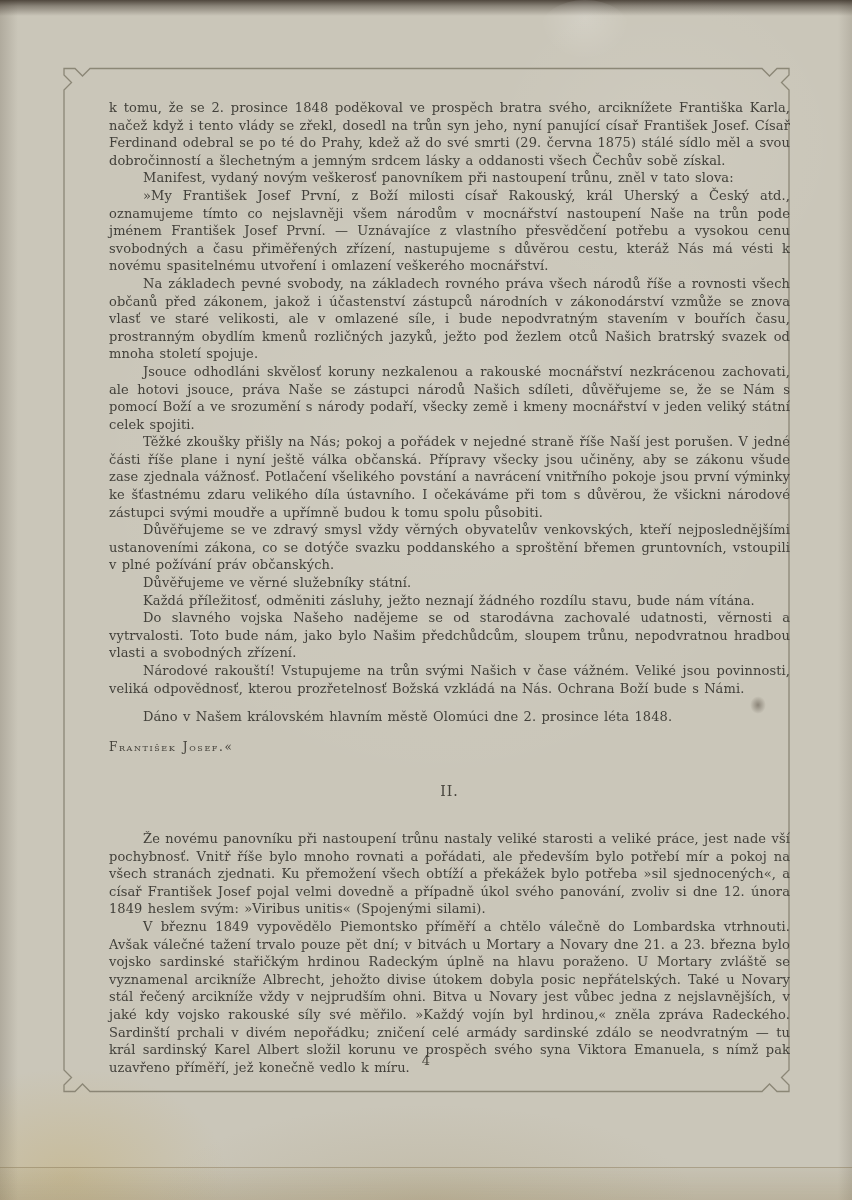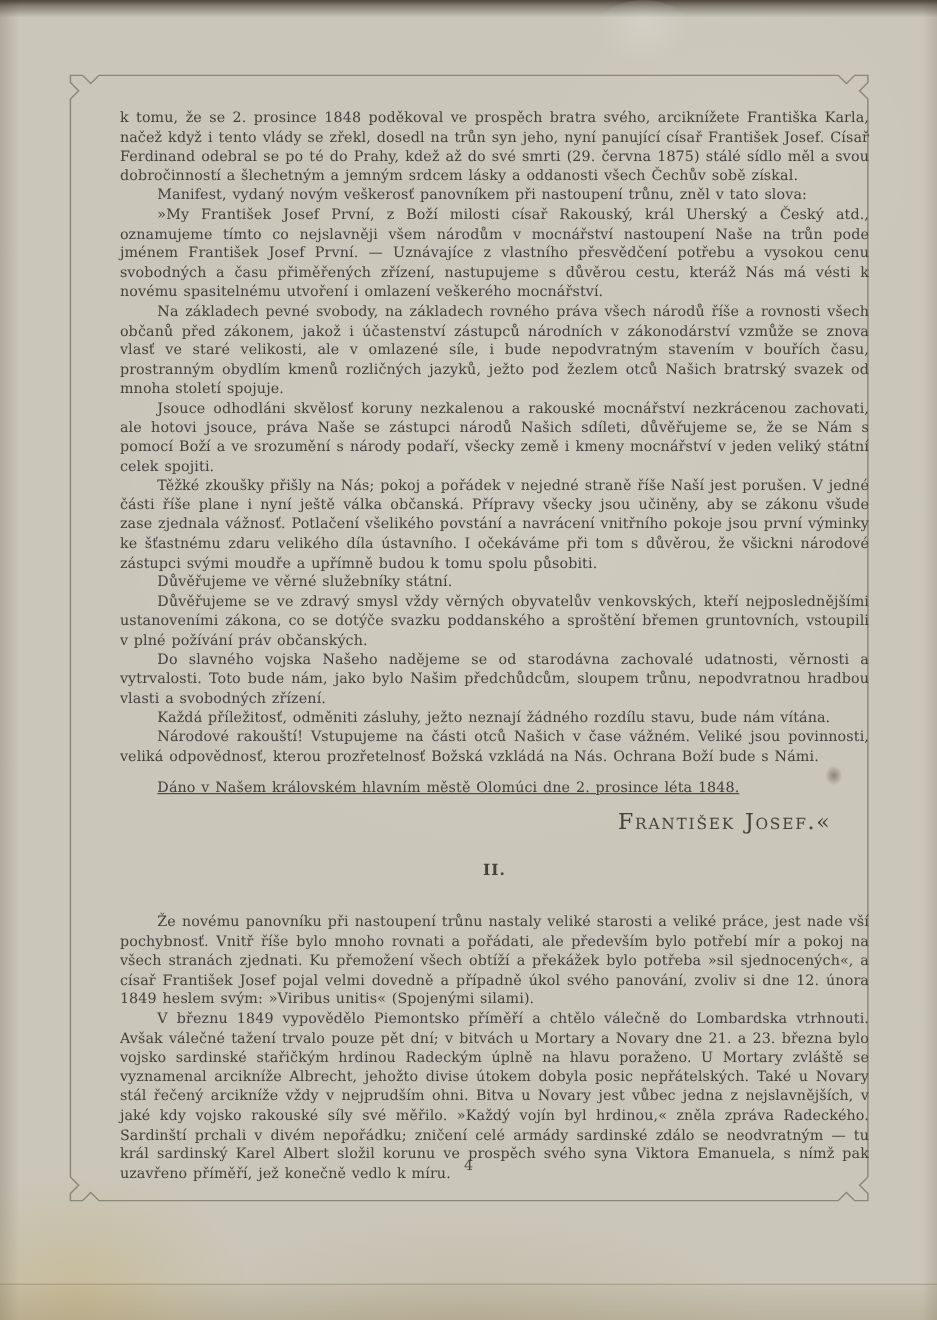--- a/index.html
+++ b/index.html
@@ -25,28 +25,28 @@
     background:linear-gradient(rgba(140,120,70,0.05), rgba(133,112,62,0.22));
   }
   .frame-svg{position:absolute;left:0;top:0;}
   .content{
     position:absolute;left:88px;top:99px;width:681px;
     font-size:13px;line-height:17.6px;color:#42403a;
     text-align:justify;letter-spacing:0.1px;word-spacing:1px;margin-left:21px;
   }
   .para{margin:0;text-indent:34px;}
   .para.noindent{text-indent:0;}
-  .para.dateline{margin-top:11px;text-decoration:underline;}
+  .para.dateline{margin-top:11px;}
   .para.signature{
-    margin-top:13px;text-align:right;padding-right:34px;text-indent:0;
-    font-variant:small-caps;letter-spacing:1.6px;font-size:20px;color:#45423b;
+    margin-top:13px;text-align:left;padding-right:34px;text-indent:0;
+    font-variant:small-caps;letter-spacing:1.6px;font-size:12px;color:#45423b;
   }
   .para.heading{
     margin:27px 0 29px;text-align:center;text-indent:0;
-    font-size:14px;letter-spacing:1px;color:#45423b;font-weight:bold;
+    font-size:14px;letter-spacing:1px;color:#45423b;
   }
   .page-number{
     position:absolute;left:0;top:1053px;width:100%;
     text-align:center;font-size:13px;color:#4a483f;
   }
   .ink-smudge{
     position:absolute;left:750px;top:696px;width:16px;height:18px;border-radius:50%;
     background:radial-gradient(ellipse at 50% 50%, rgba(62,52,40,0.45), rgba(62,52,40,0) 70%);
   }
   .stain-a{
@@ -76,25 +76,25 @@
          L 64,1085 L 71.5,1077.5 L 64,1070 L 64,1060 Z" fill="none" stroke="#84806f" stroke-width="1.3" opacity="0.9"></path>
   </svg>
 
   <div class="content">
       <p class="para noindent">k tomu, že se 2. prosince 1848 poděkoval ve prospěch bratra svého, arciknížete Františka Karla, načež když i tento vlády se zřekl, dosedl na trůn syn jeho, nyní panující císař František Josef. Císař Ferdinand odebral se po té do Prahy, kdež až do své smrti (29. června 1875) stálé sídlo měl a svou dobročinností a šlechetným a jemným srdcem lásky a oddanosti všech Čechův sobě získal.</p>
       <p class="para indent">Manifest, vydaný novým veškerosť panovníkem při nastoupení trůnu, zněl v tato slova:</p>
       <p class="para indent">»My František Josef První, z Boží milosti císař Rakouský, král Uherský a Český atd., oznamujeme tímto co nejslavněji všem národům v mocnářství nastoupení Naše na trůn pode jménem František Josef První. — Uznávajíce z vlastního přesvědčení potřebu a vysokou cenu svobodných a času přiměřených zřízení, nastupujeme s důvěrou cestu, kteráž Nás má vésti k novému spasitelnému utvoření i omlazení veškerého mocnářství.</p>
       <p class="para indent">Na základech pevné svobody, na základech rovného práva všech národů říše a rovnosti všech občanů před zákonem, jakož i účastenství zástupců národních v zákonodárství vzmůže se znova vlasť ve staré velikosti, ale v omlazené síle, i bude nepodvratným stavením v bouřích času, prostranným obydlím kmenů rozličných jazyků, ježto pod žezlem otců Našich bratrský svazek od mnoha století spojuje.</p>
       <p class="para indent">Jsouce odhodláni skvělosť koruny nezkalenou a rakouské mocnářství nezkrácenou zachovati, ale hotovi jsouce, práva Naše se zástupci národů Našich sdíleti, důvěřujeme se, že se Nám s pomocí Boží a ve srozumění s národy podaří, všecky země i kmeny mocnářství v jeden veliký státní celek spojiti.</p>
       <p class="para indent">Těžké zkoušky přišly na Nás; pokoj a pořádek v nejedné straně říše Naší jest porušen. V jedné části říše plane i nyní ještě válka občanská. Přípravy všecky jsou učiněny, aby se zákonu všude zase zjednala vážnosť. Potlačení všelikého povstání a navrácení vnitřního pokoje jsou první výminky ke šťastnému zdaru velikého díla ústavního. I očekáváme při tom s důvěrou, že všickni národové zástupci svými moudře a upřímně budou k tomu spolu působiti.</p>
+      <p class="para indent">Důvěřujeme se ve zdravý smysl vždy věrných obyvatelův venkovských, kteří nejposlednějšími ustanoveními zákona, co se dotýče svazku poddanského a sproštění břemen gruntovních, vstoupili v plné požívání práv občanských.</p>
       <p class="para indent">Důvěřujeme ve věrné služebníky státní.</p>
-      <p class="para indent">Důvěřujeme se ve zdravý smysl vždy věrných obyvatelův venkovských, kteří nejposlednějšími ustanoveními zákona, co se dotýče svazku poddanského a sproštění břemen gruntovních, vstoupili v plné požívání práv občanských.</p>
+      <p class="para indent">Každá příležitosť, odměniti zásluhy, ježto neznají žádného rozdílu stavu, bude nám vítána.</p>
       <p class="para indent">Do slavného vojska Našeho nadějeme se od starodávna zachovalé udatnosti, věrnosti a vytrvalosti. Toto bude nám, jako bylo Našim předchůdcům, sloupem trůnu, nepodvratnou hradbou vlasti a svobodných zřízení.</p>
-      <p class="para indent">Každá příležitosť, odměniti zásluhy, ježto neznají žádného rozdílu stavu, bude nám vítána.</p>
-      <p class="para indent">Národové rakouští! Vstupujeme na části otců Našich v čase vážném. Veliké jsou povinnosti, veliká odpovědnosť, kterou prozřetelnosť Božská vzkládá na Nás. Ochrana Boží bude s Námi.</p>
+      <p class="para indent">Národové rakouští! Vstupujeme na trůn svými Našich v čase vážném. Veliké jsou povinnosti, veliká odpovědnosť, kterou prozřetelnosť Božská vzkládá na Nás. Ochrana Boží bude s Námi.</p>
       <p class="para dateline">Dáno v Našem královském hlavním městě Olomúci dne 2. prosince léta 1848.</p>
       <p class="para signature">František Josef.«</p>
       <p class="para heading">II.</p>
       <p class="para indent">Že novému panovníku při nastoupení trůnu nastaly veliké starosti a veliké práce, jest nade vší pochybnosť. Vnitř říše bylo mnoho rovnati a pořádati, ale především bylo potřebí mír a pokoj na všech stranách zjednati. Ku přemožení všech obtíží a překážek bylo potřeba »sil sjednocených«, a císař František Josef pojal velmi dovedně a případně úkol svého panování, zvoliv si dne 12. února 1849 heslem svým: »Viribus unitis« (Spojenými silami).</p>
       <p class="para indent">V březnu 1849 vypovědělo Piemontsko příměří a chtělo válečně do Lombardska vtrhnouti. Avšak válečné tažení trvalo pouze pět dní; v bitvách u Mortary a Novary dne 21. a 23. března bylo vojsko sardinské stařičkým hrdinou Radeckým úplně na hlavu poraženo. U Mortary zvláště se vyznamenal arcikníže Albrecht, jehožto divise útokem dobyla posic nepřátelských. Také u Novary stál řečený arcikníže vždy v nejprudším ohni. Bitva u Novary jest vůbec jedna z nejslavnějších, v jaké kdy vojsko rakouské síly své měřilo. »Každý vojín byl hrdinou,« zněla zpráva Radeckého. Sardinští prchali v divém nepořádku; zničení celé armády sardinské zdálo se neodvratným — tu král sardinský Karel Albert složil korunu ve prospěch svého syna Viktora Emanuela, s nímž pak uzavřeno příměří, jež konečně vedlo k míru.</p>
     </div>
 
   <div class="ink-smudge"></div>
 
   <div class="page-number">4</div>

